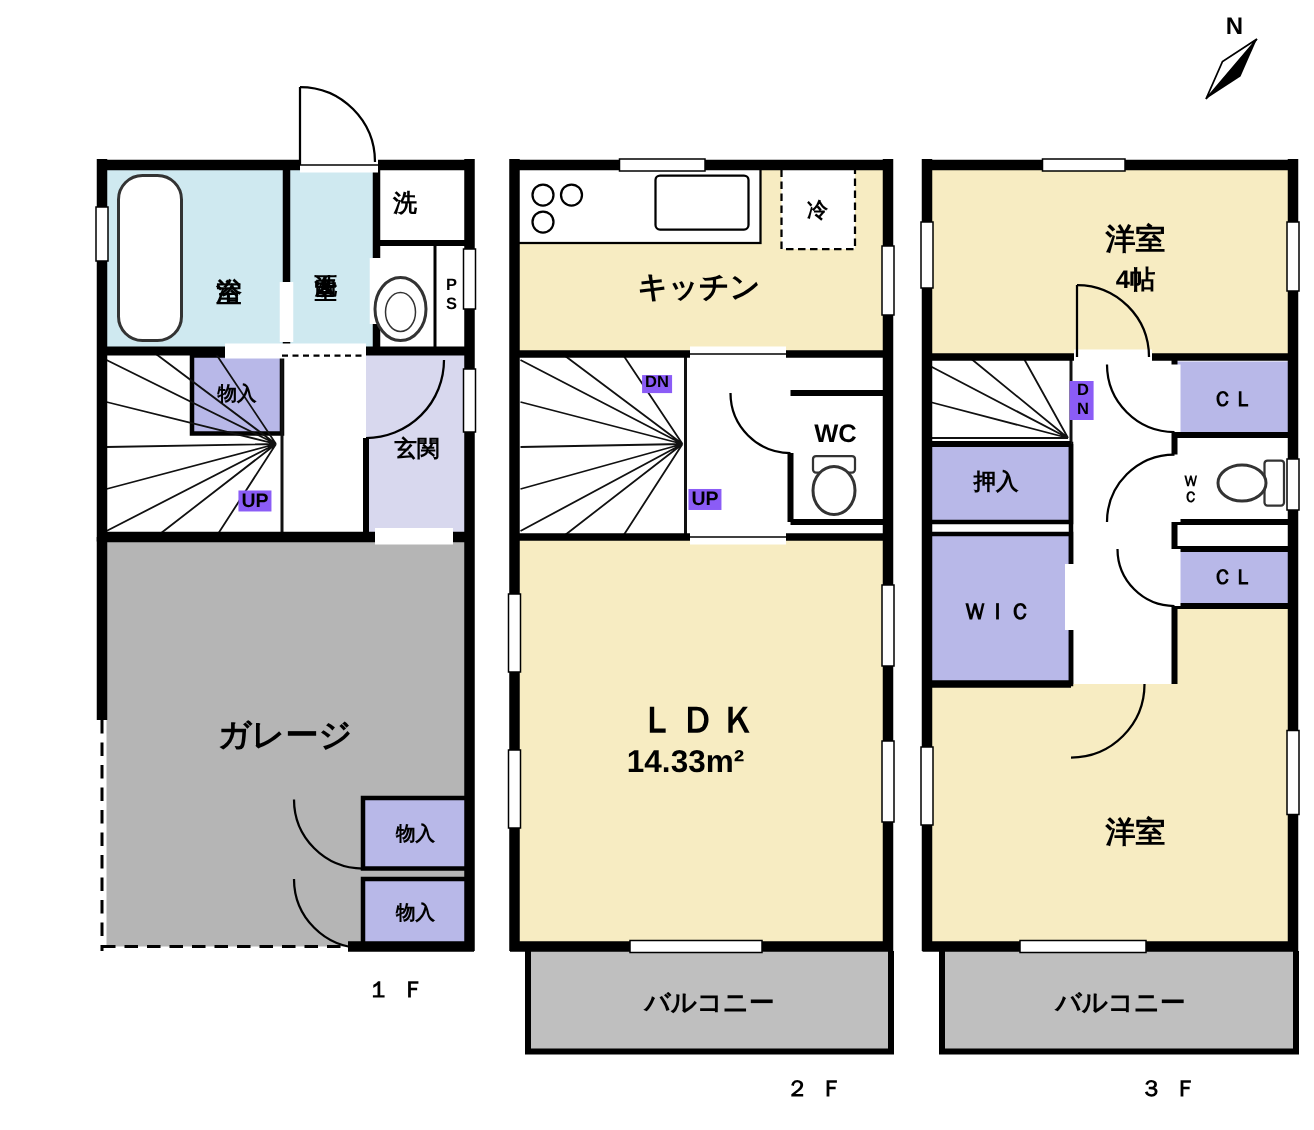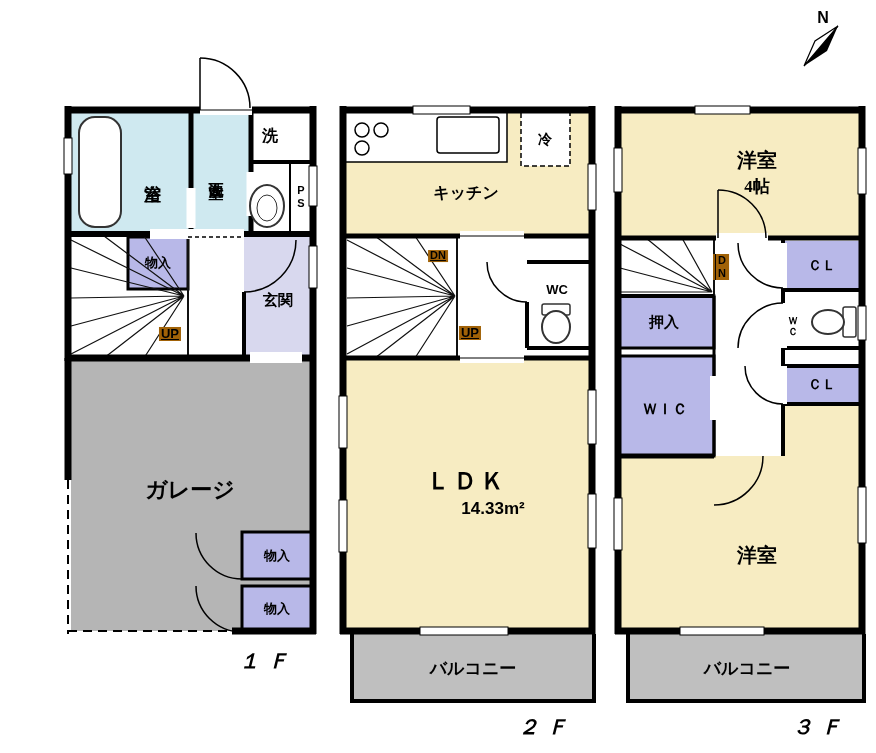--- a/index.html
+++ b/index.html
@@ -2,22 +2,22 @@
 <html><head>
 <meta charset="utf-8">
 <style>
   html,body{margin:0;padding:0;background:#fff;}
   .canvas{position:relative;width:876px;height:753px;background:#ffffff;
           font-family:"Liberation Sans", sans-serif;overflow:hidden;}
   .canvas svg{position:absolute;left:0;top:0;}
   .lbl{position:absolute;transform:translate(-50%,-50%);color:#000;
        white-space:nowrap;line-height:1.08;text-align:center;font-weight:bold;}
   .v{writing-mode:vertical-rl;text-orientation:upright;letter-spacing:1px;}
-  .chip{background:#a16207;padding:0 2px;text-decoration:underline;}
-  .floor-label{letter-spacing:8px;font-size:21px;font-weight:bold;font-style:italic;}
+  .chip{background:#8b5cf6;padding:0 2px;}
+  .floor-label{letter-spacing:8px;font-size:15px;font-weight:bold;}
 </style>
 </head>
 <body>
 
 <div class="canvas">
 
 <svg width="876" height="753" viewBox="0 0 876 753">
 
   <g>
     <polygon points="838,26 827,51 804,66" fill="#000"></polygon>
@@ -215,35 +215,35 @@
 <div class="lbl" style="left:270px;top:136px;font-size:16px;">洗</div>
 <div class="lbl v" style="left:300px;top:197px;font-size:11px;">PS</div>
 <div class="lbl" style="left:158px;top:263px;font-size:13px;">物入</div>
 <div class="lbl chip" style="left:170px;top:334px;font-size:13px;">UP</div>
 <div class="lbl" style="left:278px;top:300px;font-size:15px;">玄関</div>
 <div class="lbl" style="left:190px;top:492px;font-size:22px;font-family:Liberation Mono, monospace;">ガレージ</div>
 <div class="lbl" style="left:277px;top:556px;font-size:13px;">物入</div>
 <div class="lbl" style="left:277px;top:609px;font-size:13px;">物入</div>
 <div class="lbl floor-label" style="left:268px;top:661px;">１Ｆ</div>
 
-<div class="lbl" style="left:466px;top:193px;font-size:16px;">キッチン</div>
+<div class="lbl" style="left:466px;top:193px;font-size:20px;">キッチン</div>
 <div class="lbl" style="left:545px;top:140px;font-size:14px;">冷</div>
 <div class="lbl chip" style="left:438px;top:256px;font-size:11px;">DN</div>
 <div class="lbl chip" style="left:470px;top:333px;font-size:13px;">UP</div>
-<div class="lbl" style="left:557px;top:290px;font-size:13px;">WC</div>
+<div class="lbl" style="left:557px;top:290px;font-size:17px;">WC</div>
 <div class="lbl" style="left:467px;top:481px;font-size:24px;letter-spacing:3px;">ＬＤＫ</div>
-<div class="lbl" style="left:493px;top:509px;font-size:17px;text-align:center;">14.33m²</div>
+<div class="lbl" style="left:457px;top:509px;font-size:21px;text-align:center;">14.33m²</div>
 <div class="lbl" style="left:473px;top:669px;font-size:17px;">バルコニー</div>
 <div class="lbl floor-label" style="left:547px;top:727px;">２Ｆ</div>
 
 <div class="lbl" style="left:757px;top:161px;font-size:20px;">洋室</div>
-<div class="lbl" style="left:757px;top:187px;font-size:17px;font-family:Liberation Serif, serif;">4帖</div>
+<div class="lbl" style="left:757px;top:187px;font-size:17px;">4帖</div>
 <div class="lbl v chip" style="left:721px;top:267px;font-size:11px;">DN</div>
 <div class="lbl" style="left:822px;top:266px;font-size:14px;">ＣＬ</div>
 <div class="lbl" style="left:664px;top:322px;font-size:15px;">押入</div>
 <div class="lbl v" style="left:792px;top:320px;font-size:10px;">ＷＣ</div>
 <div class="lbl" style="left:822px;top:385px;font-size:14px;">ＣＬ</div>
 <div class="lbl" style="left:665px;top:409px;font-size:15px;text-align:center;">ＷＩＣ</div>
 <div class="lbl" style="left:757px;top:556px;font-size:20px;">洋室</div>
 <div class="lbl" style="left:747px;top:669px;font-size:17px;">バルコニー</div>
-<div class="lbl floor-label" style="left:821px;top:727px;">３Ｆ</div>
+<div class="lbl floor-label" style="left:783px;top:727px;">３Ｆ</div>
 
 </div>
 
 </body></html>

